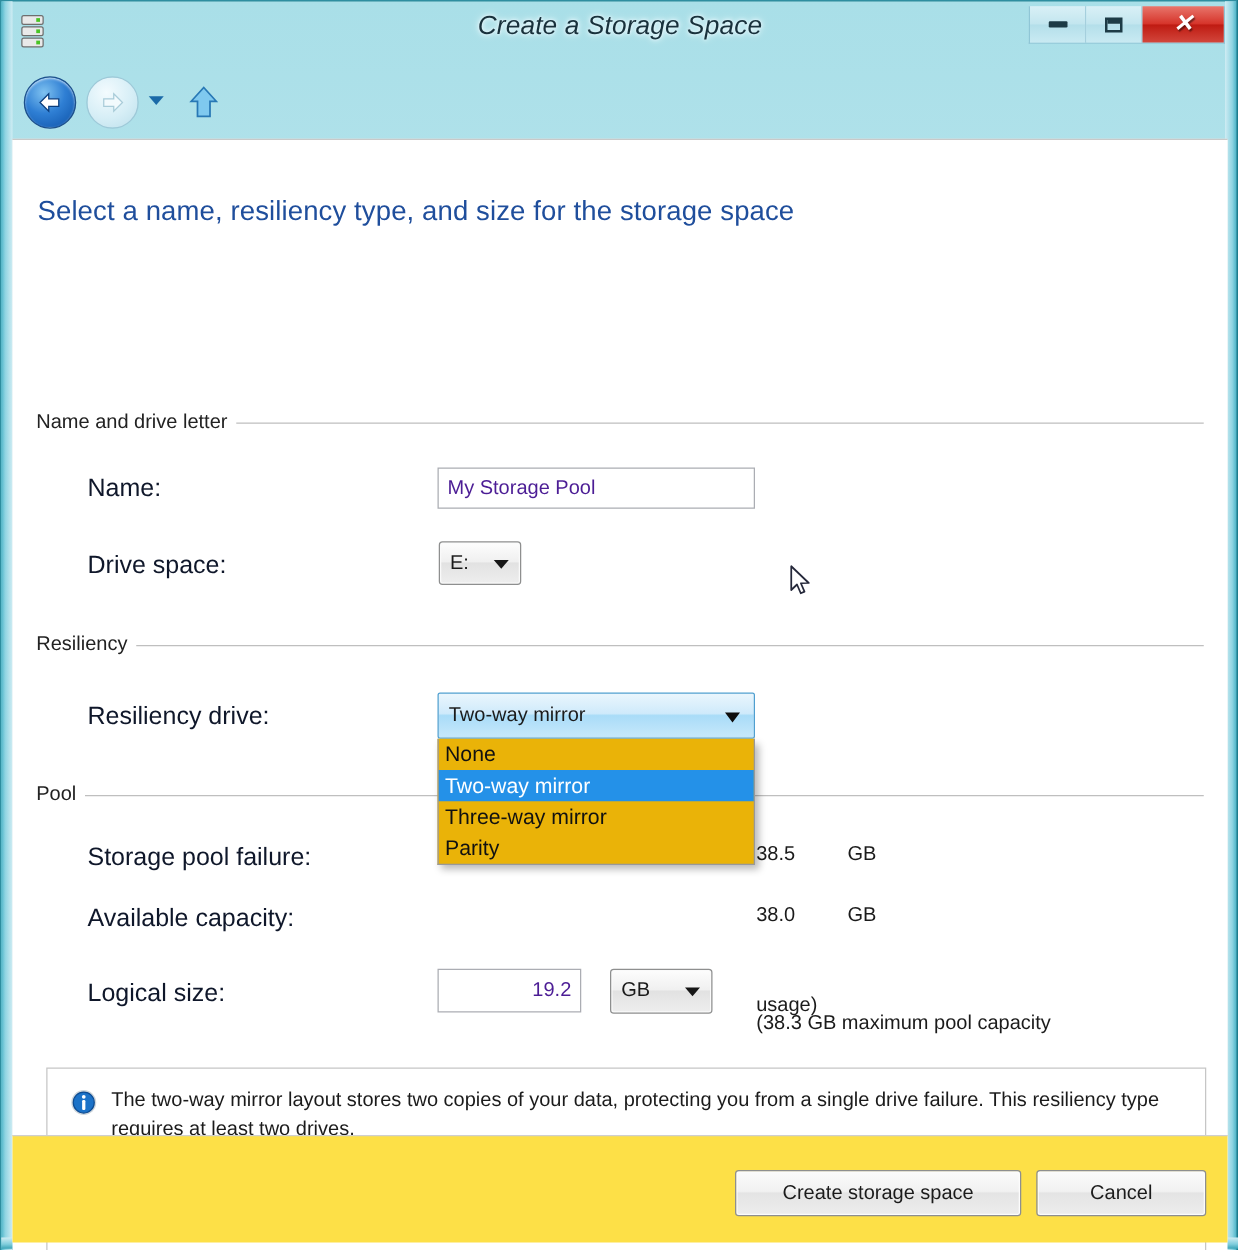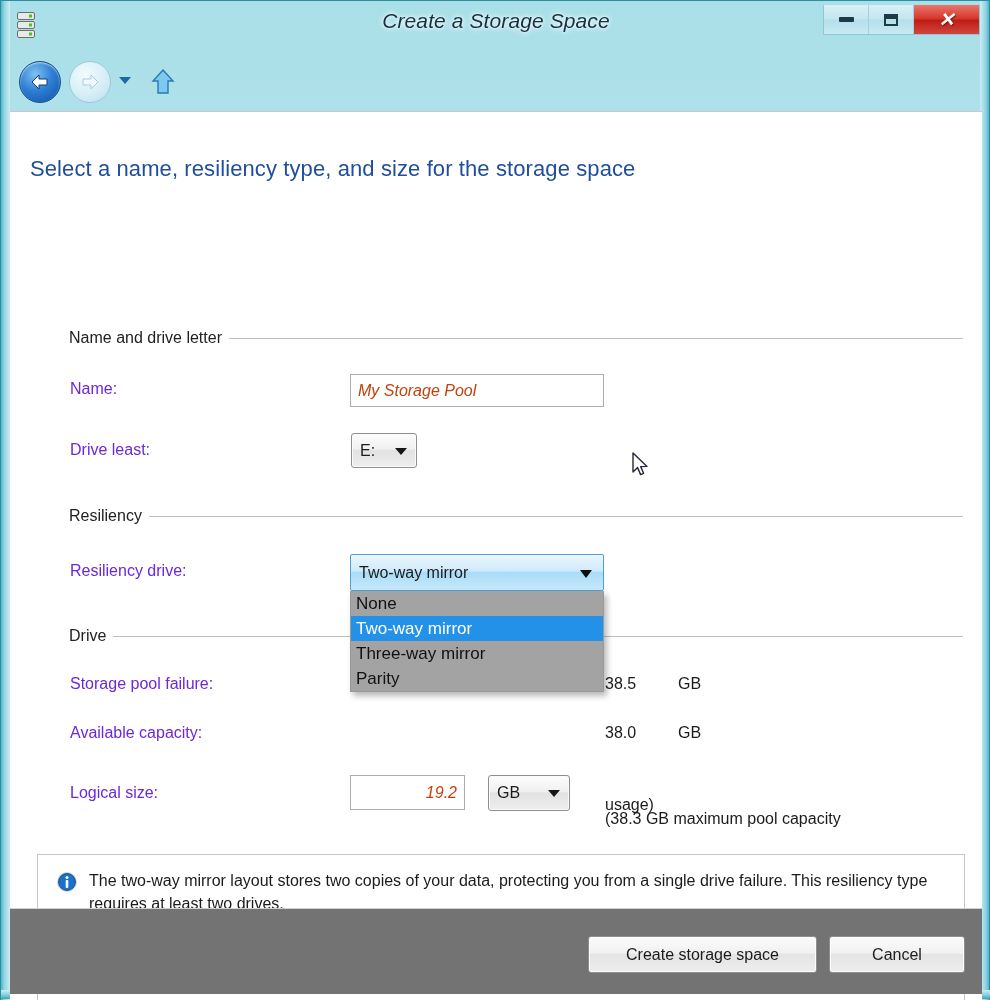--- a/index.html
+++ b/index.html
@@ -150,40 +150,39 @@
   #page-title {
     position: absolute; left: 20px; top: 44px;
     font-size: 22px; color: #1f4e9c; letter-spacing: .1px;
   }
 
   
   .group-head {
     position: absolute; left: 19px; width: 934px; height: 18px;
     display: flex; align-items: center;
   }
-  .group-head .gh-label { font-size: 16px; color: #222; white-space: nowrap; margin-left: 40px; }
+  .group-head .gh-label { font-size: 16px; color: #222; white-space: nowrap; }
   .group-head .gh-rule {
     flex: 1; height: 1px; background: #bfbfbf; margin-left: 7px;
   }
 
   .field-label {
-    position: absolute; font-size: 16px; color: #6d28d9;
+    position: absolute; font-size: 20px; color: #0f172a;
   }
   .value-text {
     position: absolute; font-size: 16px; color: #1b1b1b;
   }
 
   
   .txt-input {
     position: absolute; background: #fff;
     border: 1px solid #abadb3;
-    font-size: 16px; color: #c2410c;
+    font-size: 16px; color: #4c1d95;
     display: flex; align-items: center;
     padding: 0 7px;
-    font-style: italic;
   }
   .txt-input.right { justify-content: flex-end; padding-left: 34px; }
 
   
   .combo-btn {
     position: absolute;
     background: linear-gradient(to bottom, #fdfdfd 0%, #f0f0f0 46%, #e2e2e2 50%, #eeeeee 100%);
     border: 1px solid #8e8f8f;
     border-radius: 3px;
     box-shadow: inset 0 0 0 1px #fafafa;
@@ -209,21 +208,21 @@
   }
   #resil-combo .cb-label { margin-left: 8px; }
   #resil-combo .cb-arrow {
     position: absolute; right: 11px; top: 50%; margin-top: -3px;
     width: 0; height: 0;
     border-left: 6px solid transparent; border-right: 6px solid transparent;
     border-top: 8px solid #0d0d0d;
   }
   #resil-list {
     position: absolute; left: 340px; top: 479px; width: 254px;
-    background: #a3a3a3;
+    background: #eab308;
     border: 1px solid #999; border-top: none;
     box-shadow: 3px 4px 6px rgba(0,0,0,.28);
     z-index: 50;
   }
   .opt {
     height: 25px; line-height: 25px;
     padding-left: 5px;
     font-size: 17px; color: #111;
   }
   .opt.sel { background: #2491e8; color: #fff; }
@@ -235,21 +234,21 @@
   }
   #info-icon { position: absolute; left: 18px; top: 16px; }
   .info-para {
     position: absolute; left: 51px; width: 860px;
     font-size: 16px; color: #1b1b1b; line-height: 1.45;
   }
 
   
   #buttonbar {
     position: absolute; left: 0; top: 796px; width: 972px; height: 86px;
-    background: #737373; border-top: 1px solid #cfcfcf;
+    background: #fde047; border-top: 1px solid #cfcfcf;
   }
   .dlg-btn {
     position: absolute; top: 27px; height: 37px;
     background: linear-gradient(to bottom, #fbfbfb 0%, #f1f1f1 46%, #e4e4e4 50%, #ededed 100%);
     border: 1px solid #8e8f8f;
     border-radius: 3px;
     box-shadow: inset 0 0 0 1px #fcfcfc;
     display: flex; align-items: center; justify-content: center;
     font-size: 16px; color: #1b1b1b;
   }
@@ -353,21 +352,21 @@
       <div id="page-title">Select a name, resiliency type, and size for the storage space</div>
 
       <div class="group-head" style="top:217px">
         <span class="gh-label">Name and drive letter</span>
         <span class="gh-rule"></span>
       </div>
 
       <div class="field-label" style="left:60px; top:268px">Name:</div>
       <div class="txt-input" style="left:340px; top:262px; width:254px; height:33px">My Storage Pool</div>
 
-      <div class="field-label" style="left:60px; top:329px">Drive least:</div>
+      <div class="field-label" style="left:60px; top:329px">Drive space:</div>
       <div class="combo-btn" style="left:341px; top:321px; width:66px; height:35px">
         <span class="cb-label">E:</span>
         <span class="cb-arrow"></span>
       </div>
 
       <div class="group-head" style="top:395px">
         <span class="gh-label">Resiliency</span>
         <span class="gh-rule"></span>
       </div>
 
@@ -379,21 +378,21 @@
       </div>
 
       <div id="resil-list">
         <div class="opt">None</div>
         <div class="opt sel">Two-way mirror</div>
         <div class="opt">Three-way mirror</div>
         <div class="opt">Parity</div>
       </div>
 
       <div class="group-head" style="top:515px">
-        <span class="gh-label">Drive</span>
+        <span class="gh-label">Pool</span>
         <span class="gh-rule"></span>
       </div>
 
       <div class="field-label" style="left:60px; top:563px">Storage pool failure:</div>
       <div class="value-text" style="left:595px; top:563px">38.5</div>
       <div class="value-text" style="left:668px; top:563px">GB</div>
 
       <div class="field-label" style="left:60px; top:612px">Available capacity:</div>
       <div class="value-text" style="left:595px; top:612px">38.0</div>
       <div class="value-text" style="left:668px; top:612px">GB</div>

